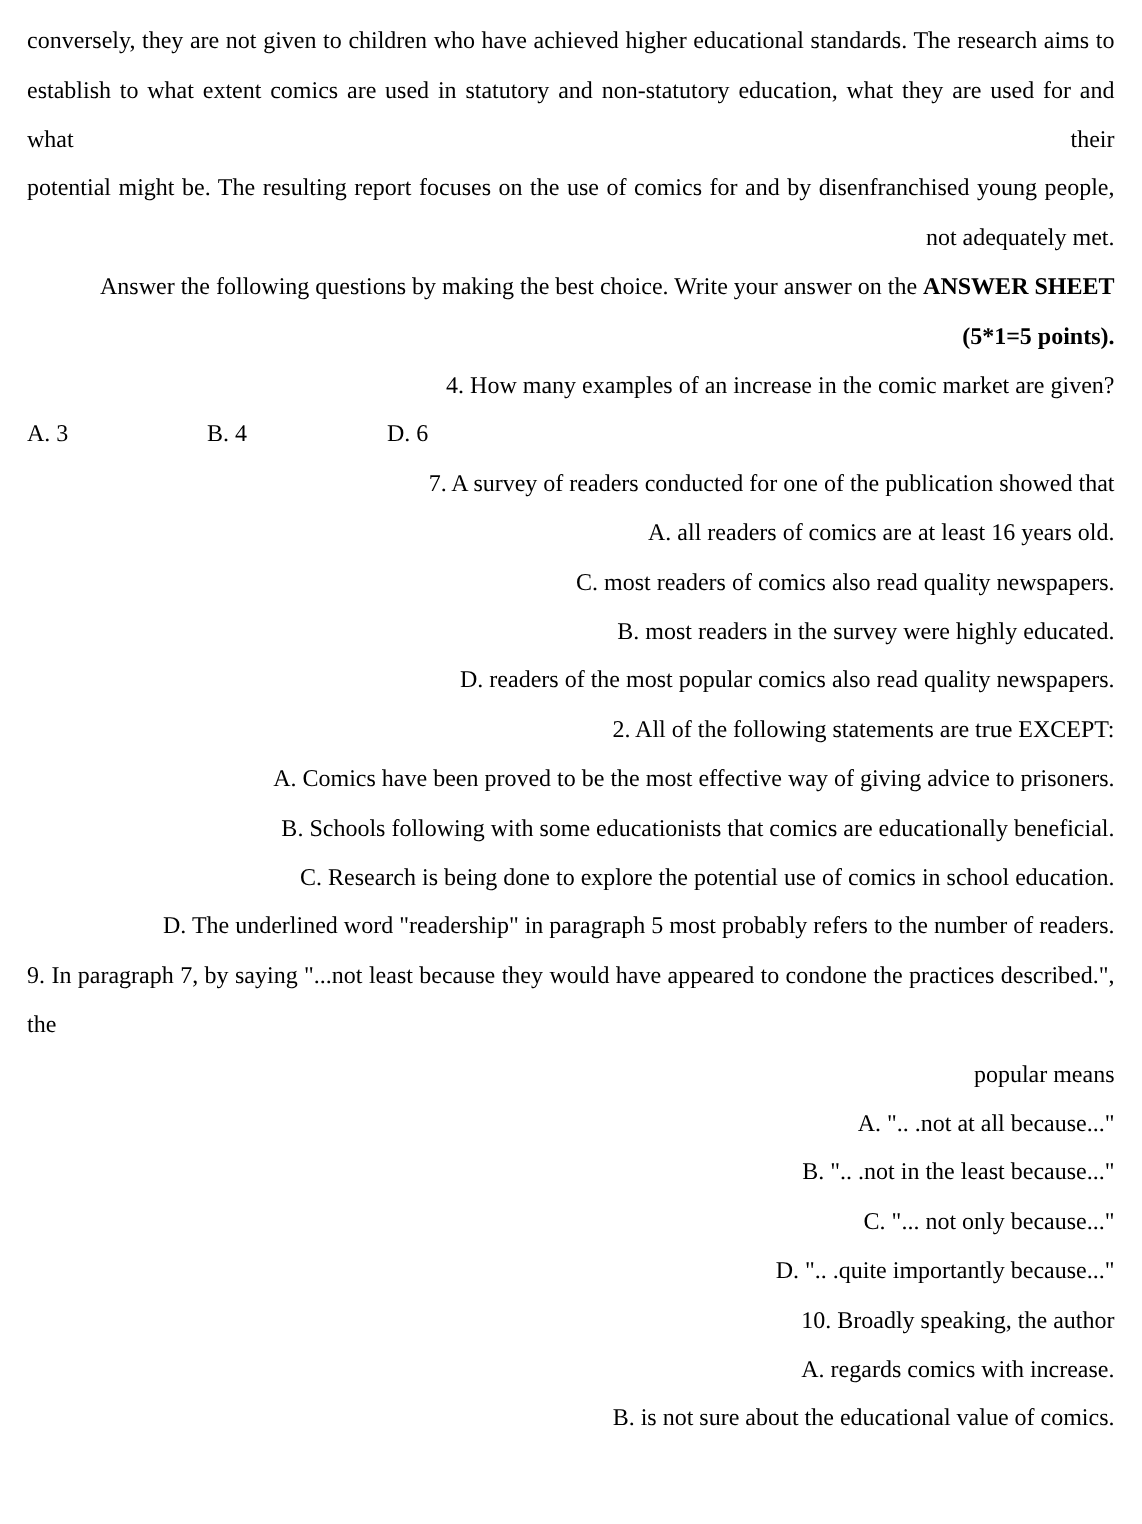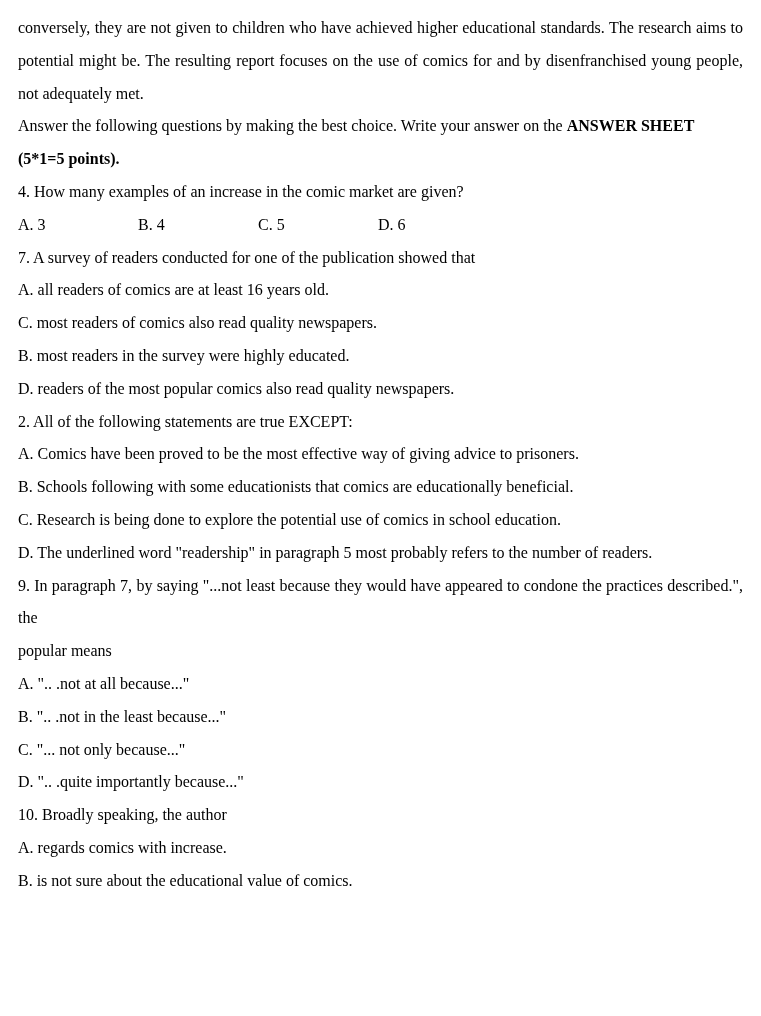--- a/index.html
+++ b/index.html
@@ -14,20 +14,21 @@
     font-family: "Liberation Serif", "DejaVu Serif", serif;
     font-size: 16px;
     color: #000000;
   }
   .page {
     padding: 12px 18px 0 18px;
   }
   .line {
     line-height: 32.8px;
     white-space: normal;
+    text-align: right;
   }
   .full-justify {
     text-align: justify;
     text-align-last: justify;
   }
   .instruction .italic-part {
   }
   .instruction .bold-part {
     font-weight: bold;
     font-style: normal;
@@ -41,34 +42,34 @@
     flex: 0 0 auto;
   }
 </style>
 </head>
 <body>
 
 <div class="page">
 
   <div>
     <div class="line full-justify">conversely, they are not given to children who have achieved higher educational standards. The research aims to</div>
+    <div class="line full-justify">establish to what extent comics are used in statutory and non-statutory education, what they are used for and what their</div>
     <div class="line full-justify">potential might be. The resulting report focuses on the use of comics for and by disenfranchised young people,</div>
     <div class="line">not adequately met.</div>
   </div>
 
   <div class="line instruction">
     <span class="italic-part">Answer the following questions by making the best choice. Write your answer on the </span><span class="bold-part">ANSWER SHEET (5*1=5 points).</span>
   </div>
 
   <div>
     <div class="line">4. How many examples of an increase in the comic market are given?</div>
     <div class="options-row">
       <span class="opt-cell">A. 3</span>
       <span class="opt-cell">B. 4</span>
-      <span class="opt-cell">C. 5</span>
       <span class="opt-cell">D. 6</span>
     </div>
   </div>
 
   <div>
     <div class="line">7. A survey of readers conducted for one of the publication showed that</div>
     <div class="line">A. all readers of comics are at least 16 years old.</div>
     <div class="line">C. most readers of comics also read quality newspapers.</div>
     <div class="line">B. most readers in the survey were highly educated.</div>
     <div class="line">D. readers of the most popular comics also read quality newspapers.</div>

